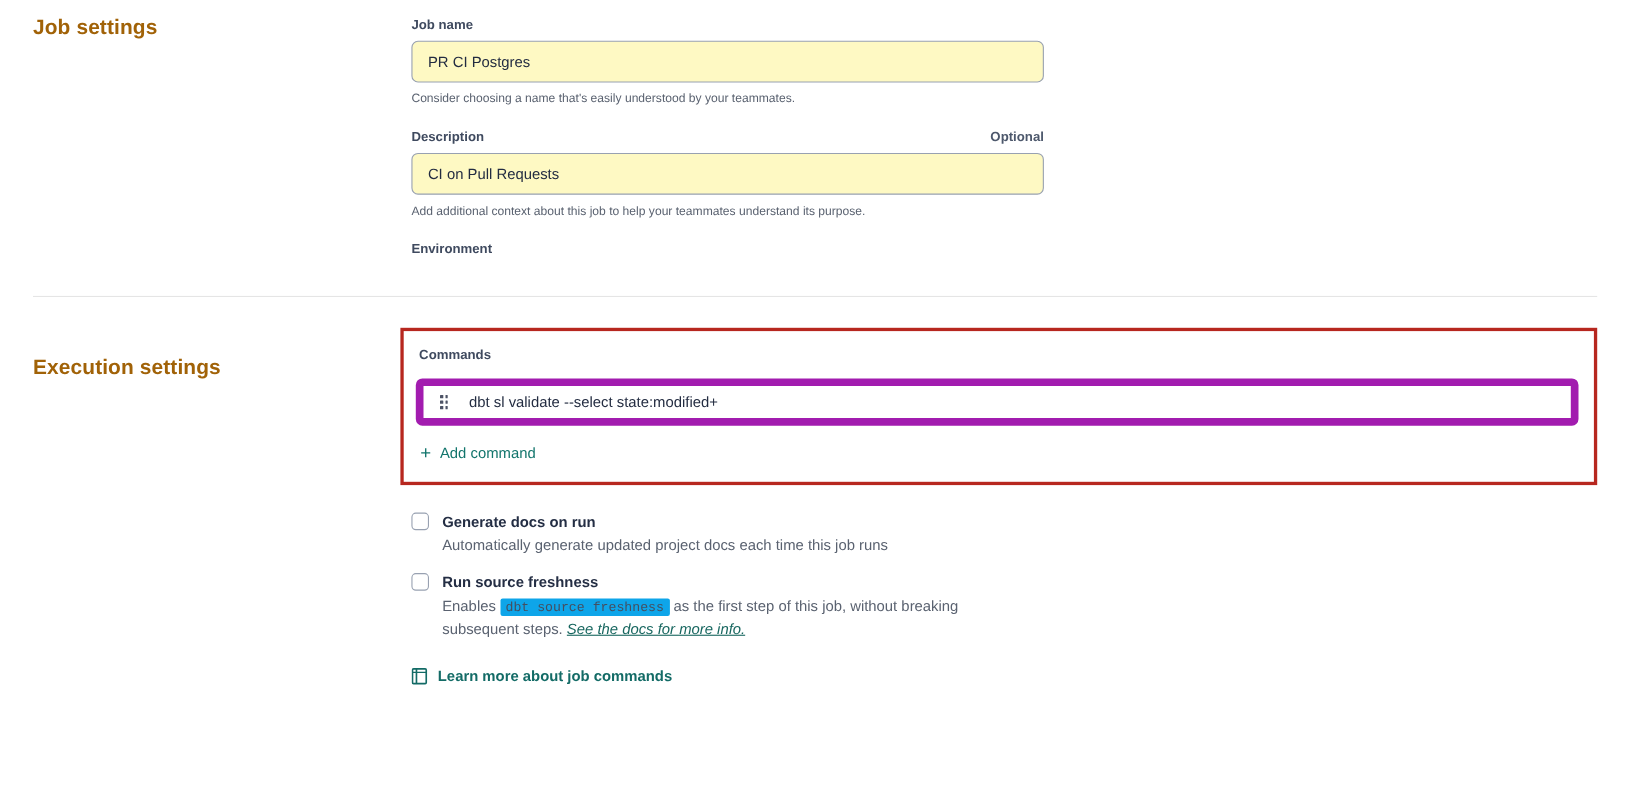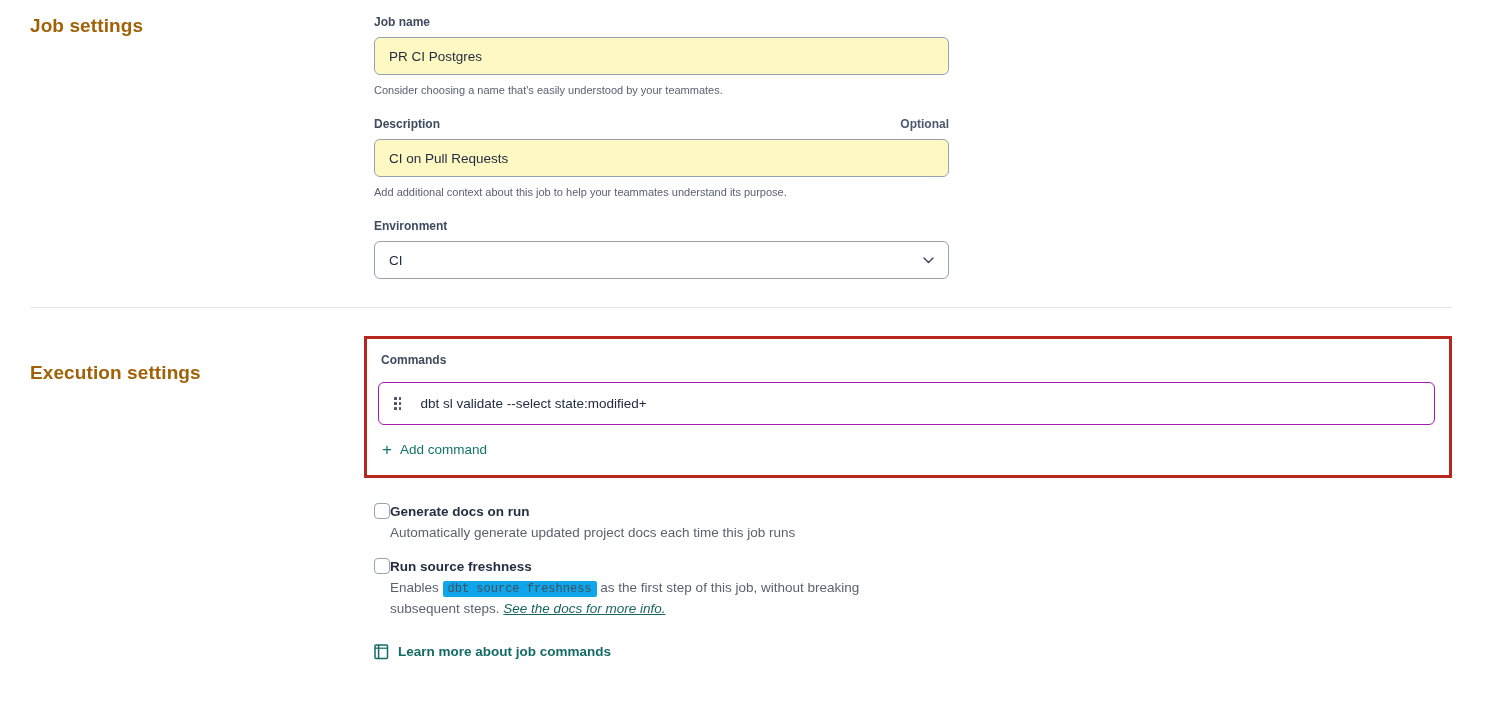--- a/index.html
+++ b/index.html
@@ -94,21 +94,21 @@
   .commands-label {
     font-size: 12px;
     font-weight: 700;
     color: #3f4a5f;
     margin: 0 0 15px 3px;
   }
   .command-row {
     display: flex;
     align-items: center;
     height: 43px;
-    border: 1px solid #a21caf;
+    border: 7px solid #a21caf;
     border-radius: 6px;
     background: #ffffff;
     padding: 0 14px 0 15px;
   }
   .drag-handle {
     display: grid;
     grid-template-columns: repeat(2, 2.6px);
     grid-template-rows: repeat(3, 2.6px);
     gap: 2.2px;
     margin-right: 19px;
@@ -123,21 +123,21 @@
     gap: 8px;
     margin: 16px 0 0 4px;
     color: #12756c;
     font-size: 13.5px;
     cursor: pointer;
     text-decoration: none;
   }
   .plus-glyph { font-size: 17px; line-height: 1; font-weight: 400; }
 
   .checkbox-group { margin-top: 24px; width: 580px; }
-  .checkbox-row { display: flex; align-items: flex-start; gap: 0; margin-bottom: 14px; }
+  .checkbox-row { display: flex; align-items: flex-start; gap: 12px; margin-bottom: 14px; }
   .checkbox {
     width: 16px;
     height: 16px;
     border: 1.5px solid #98a1b1;
     border-radius: 4px;
     background: #ffffff;
     flex-shrink: 0;
     margin-top: 1px;
     cursor: pointer;
   }
@@ -192,26 +192,20 @@
             <span class="field-label">Description</span>
             <span class="optional-tag">Optional</span>
           </div>
           <input class="text-input" type="text" value="CI on Pull Requests" style="">
           <p class="help-text">Add additional context about this job to help your teammates understand its purpose.</p>
         </div>
 
         <div class="field-group" style="margin-bottom:0;">
           <div class="field-label-row">
             <span class="field-label">Environment</span>
-          </div>
-          <div class="select-box">
-            <span>CI</span>
-            <svg width="11" height="7" viewBox="0 0 11 7">
-              <polyline points="1,1 5.5,5.5 10,1" fill="none" stroke="#39415a" stroke-width="1.4" stroke-linecap="round" stroke-linejoin="round"></polyline>
-            </svg>
           </div>
         </div>
 
       </div>
     </div>
   </div>
 
   <hr class="divider">
 
   <div class="section exec-section">

